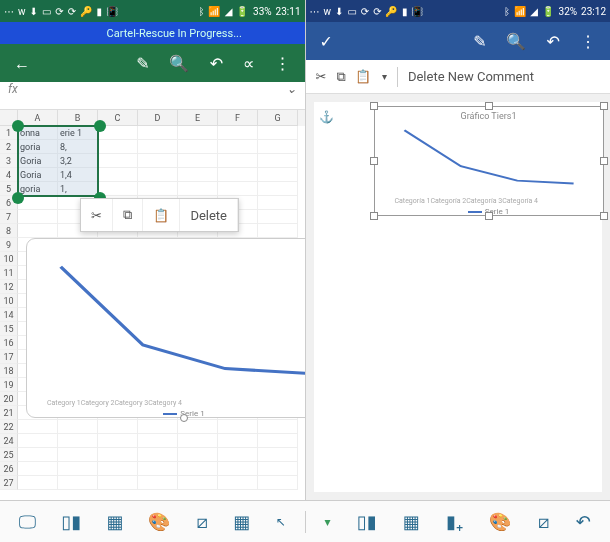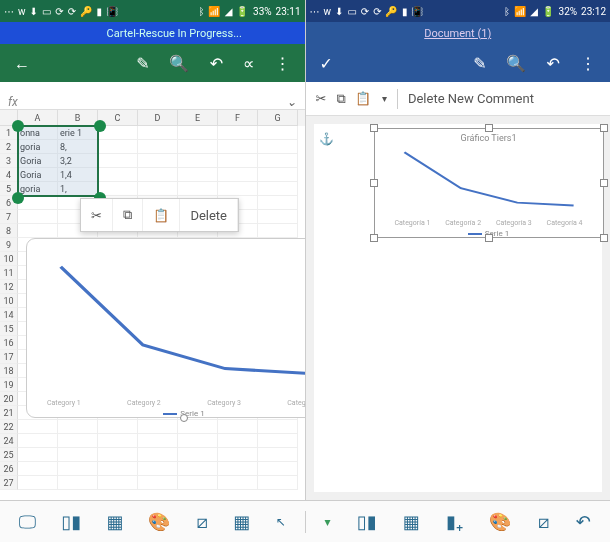--- a/index.html
+++ b/index.html
@@ -13,21 +13,21 @@
 .status-icons { display: flex; gap: 4px; align-items: center; }
 .status-icons span { font-size: 10px; }
 .title-bar { height: 22px; display: flex; align-items: center; justify-content: center; font-size: 11px; color: #cfe; }
 .title-bar.left { background: #1d4ed8; padding-left: 44px; }
 .title-bar.right { background: #2b579a; color: #dce; text-decoration: underline; }
 .toolbar { height: 38px; display: flex; align-items: center; justify-content: space-between; padding: 0 14px; }
 .toolbar.left { background: #217346; }
 .toolbar.right { background: #2b579a; }
 .tb-group { display: flex; gap: 20px; align-items: center; }
 .tb-icon { color: #fff; font-size: 16px; cursor: pointer; }
-.formula-bar { height: 28px; display: flex; align-items: flex-end; border-bottom: 1px solid #ddd; padding: 0 8px; font-size: 12px; color: #888; font-style: italic; }
+.formula-bar { height: 28px; display: flex; align-items: flex-start; border-bottom: 1px solid #ddd; padding: 0 8px; font-size: 12px; color: #888; font-style: italic; }
 .formula-bar .fx { margin-right: 8px; }
 .formula-bar .chev { margin-left: auto; color: #666; }
 .sec-toolbar { height: 34px; display: flex; align-items: center; gap: 10px; padding: 0 10px; border-bottom: 1px solid #ddd; font-size: 13px; color: #555; }
 .sec-toolbar .div { width: 1px; height: 20px; background: #ccc; }
 .sheet { flex: 1; position: relative; overflow: hidden; background: #fff; }
 .grid { position: absolute; inset: 0; }
 .col-headers { display: flex; height: 16px; background: #f3f3f3; font-size: 9px; color: #555; }
 .row-wrap { display: flex; }
 .row-header { width: 18px; background: #f3f3f3; font-size: 9px; color: #555; text-align: center; border-right: 1px solid #ddd; border-bottom: 1px solid #eee; height: 14px; line-height: 14px; }
 .col-h { width: 40px; text-align: center; border-right: 1px solid #ddd; border-bottom: 1px solid #ddd; line-height: 16px; }
@@ -38,21 +38,21 @@
 .popup { position: absolute; background: #fff; border: 1px solid #ccc; box-shadow: 0 2px 6px rgba(0,0,0,0.2); display: flex; align-items: center; height: 34px; font-size: 13px; color: #555; }
 .popup .pi { padding: 0 10px; border-right: 1px solid #eee; height: 100%; display: flex; align-items: center; cursor: pointer; }
 .embedded-chart { position: absolute; background: #fff; border: 1px solid #ccc; }
 .embedded-chart.word { border: 1px solid #999; }
 .chart-handle { position: absolute; width: 8px; height: 8px; background: #fff; border: 1px solid #888; border-radius: 50%; }
 .chart-handle.word { border-radius: 0; }
 .anchor { position: absolute; color: #2b579a; font-size: 12px; }
 .chart-title { text-align: center; font-size: 9px; color: #888; padding: 4px 0 2px; }
 .chart-body { position: relative; height: calc(100% - 36px); margin: 0 20px; }
 .chart-body svg { width: 100%; height: 100%; }
-.chart-xlabels { display: flex; justify-content: space-between; font-size: 7px; color: #aaa; padding: 2px 20px 0; }
+.chart-xlabels { display: flex; justify-content: flex-start; font-size: 7px; color: #aaa; padding: 2px 20px 0; }
 .chart-legend { text-align: center; font-size: 8px; color: #888; padding: 2px 0; }
 .chart-legend .swatch { display: inline-block; width: 14px; height: 2px; background: #4472c4; vertical-align: middle; margin-right: 3px; }
 .word-body { flex: 1; position: relative; background: #f0f0f0; padding: 8px; }
 .word-page { background: #fff; height: 100%; position: relative; }
 .bottom-bar { height: 42px; display: flex; align-items: center; border-top: 1px solid #ccc; background: #fafafa; }
 .bottom-half { flex: 1; display: flex; align-items: center; justify-content: space-around; padding: 0 6px; }
 .bottom-half.left { border-right: 1px solid #ccc; }
 .bb-icon { font-size: 18px; color: #2b6b8f; cursor: pointer; }
 .bb-icon.small { font-size: 12px; }
 </style>
@@ -432,23 +432,20 @@
         <span>📳</span>
       </div>
       <div class="status-icons">
         <span>ᛒ</span>
         <span>📶</span>
         <span>◢</span>
         <span>🔋</span>
         <span>32%</span>
         <span>23:12</span>
       </div>
-    </div>
-    <div class="title-bar right">
-      <span>Document (1)</span>
     </div>
     <div class="toolbar right">
       <div class="tb-group">
         <span class="tb-icon">✓</span>
       </div>
       <div class="tb-group">
         <span class="tb-icon">✎</span>
         <span class="tb-icon">🔍</span>
         <span class="tb-icon">↶</span>
         <span class="tb-icon">⋮</span>

